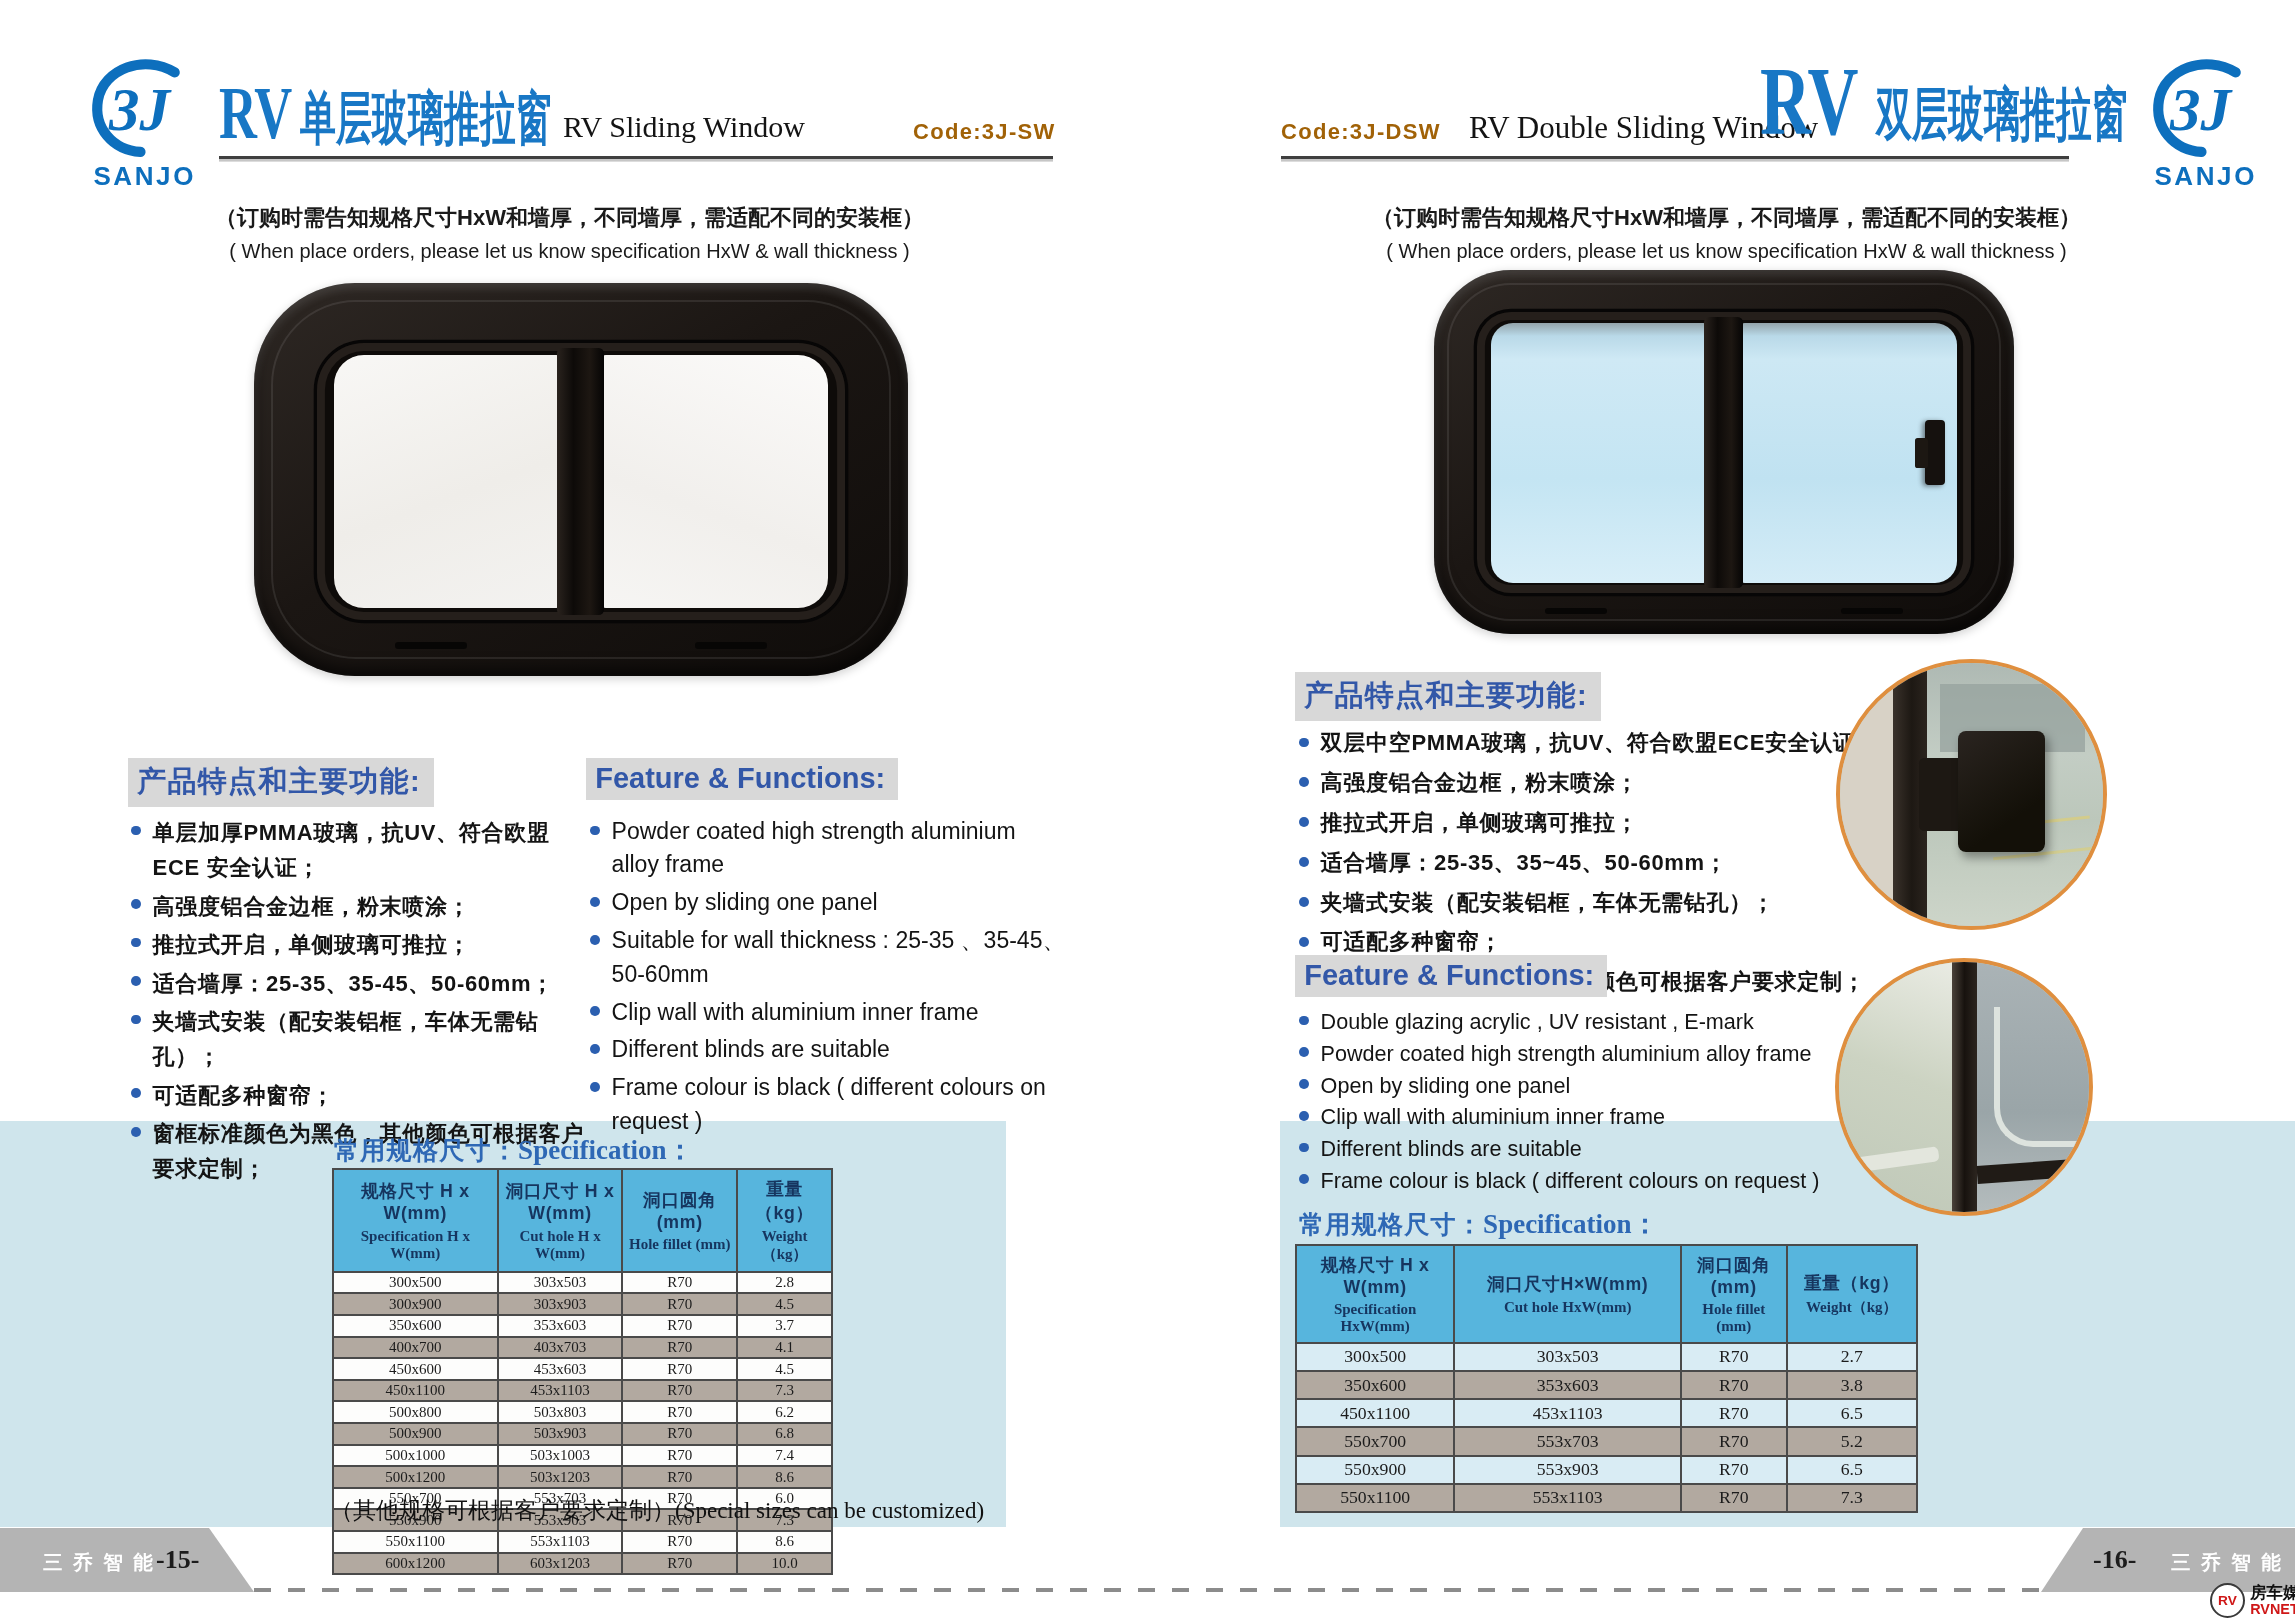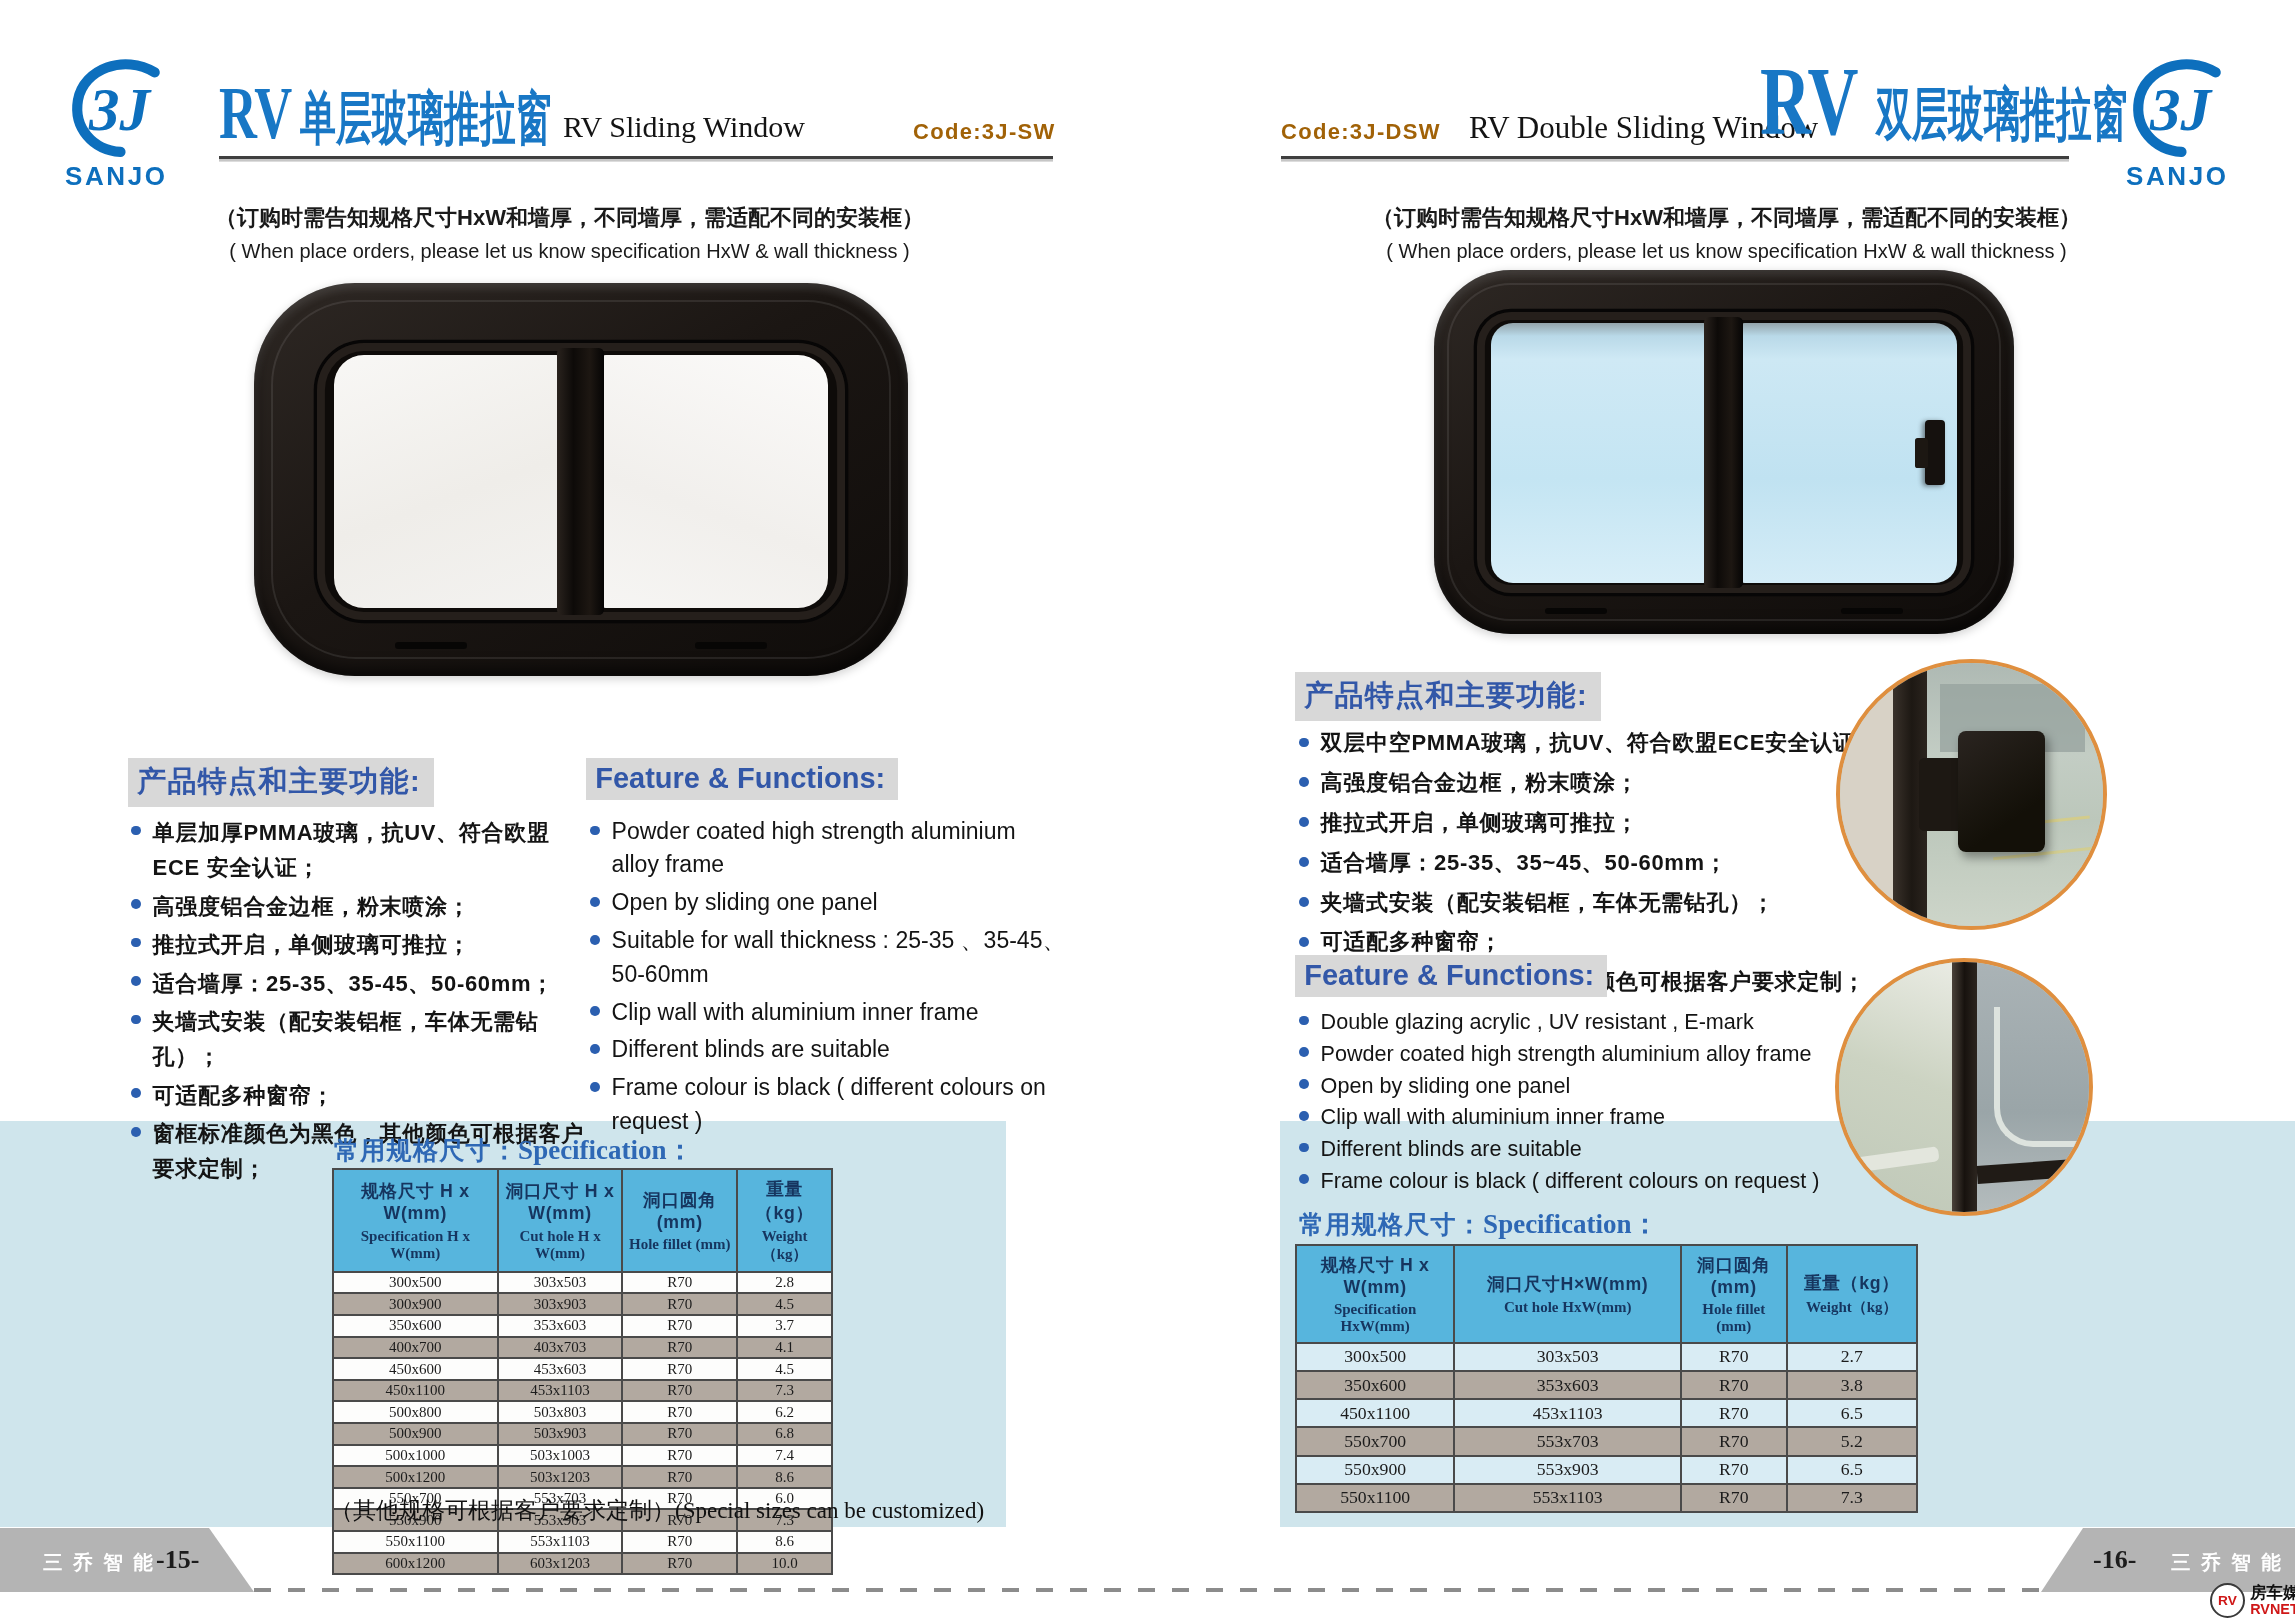--- a/index.html
+++ b/index.html
@@ -2,21 +2,21 @@
 <html style="font-size:10.5px"><head>
 <meta charset="utf-8">
 <title>RV Sliding Window Catalog</title>
 <style>
   * { margin:0; padding:0; box-sizing:border-box; }
   body { background:#888; font-family:"Liberation Sans", sans-serif; }
   .page { position:relative; width:2295px; height:1623px; background:#ffffff; overflow:hidden; }
   .abs { position:absolute; }
 
   
-  .logo-box { width:131px; text-align:left; z-index:5; }
+  .logo-box { width:131px; text-align:right; z-index:5; }
   .logo-name { font-size:26px; font-weight:bold; color:#0d6fbd; letter-spacing:2.6px; margin-top:-3.9px; }
   .big-title { white-space:nowrap; color:#1877c5; font-family:"Liberation Serif", serif; font-weight:bold; line-height:1; z-index:4; }
   .big-title .rv { display:inline-block; font-size:73px; transform:scaleX(.72); transform-origin:left bottom; letter-spacing:-1.3px; }
   .big-title .zh { display:inline-block; font-size:58px; transform:scaleX(.62); transform-origin:left bottom; margin-left:-19.6px; font-weight:700; }
   .big-title.right .rv { font-size:98px; }
   .title-en { font-family:"Liberation Serif", serif; font-size:30px; color:#141414; white-space:nowrap; }
   .code-txt { font-size:22px; font-weight:bold; color:#a16207; letter-spacing:1.3px; white-space:nowrap; }
   .title-rule { height:3.3px; background:#3f3f3f; box-shadow:0 2.6px 0 #c6c6c6; }
   .note-wrap { width:811px; text-align:center; color:#1a1a1a; }
   .note-zh { font-size:22px; font-weight:600; }

